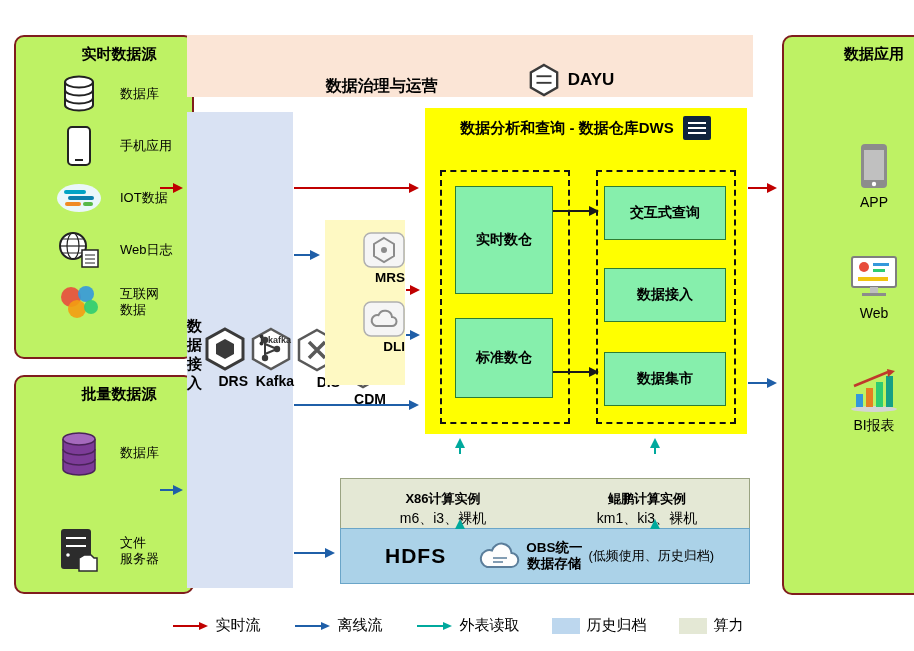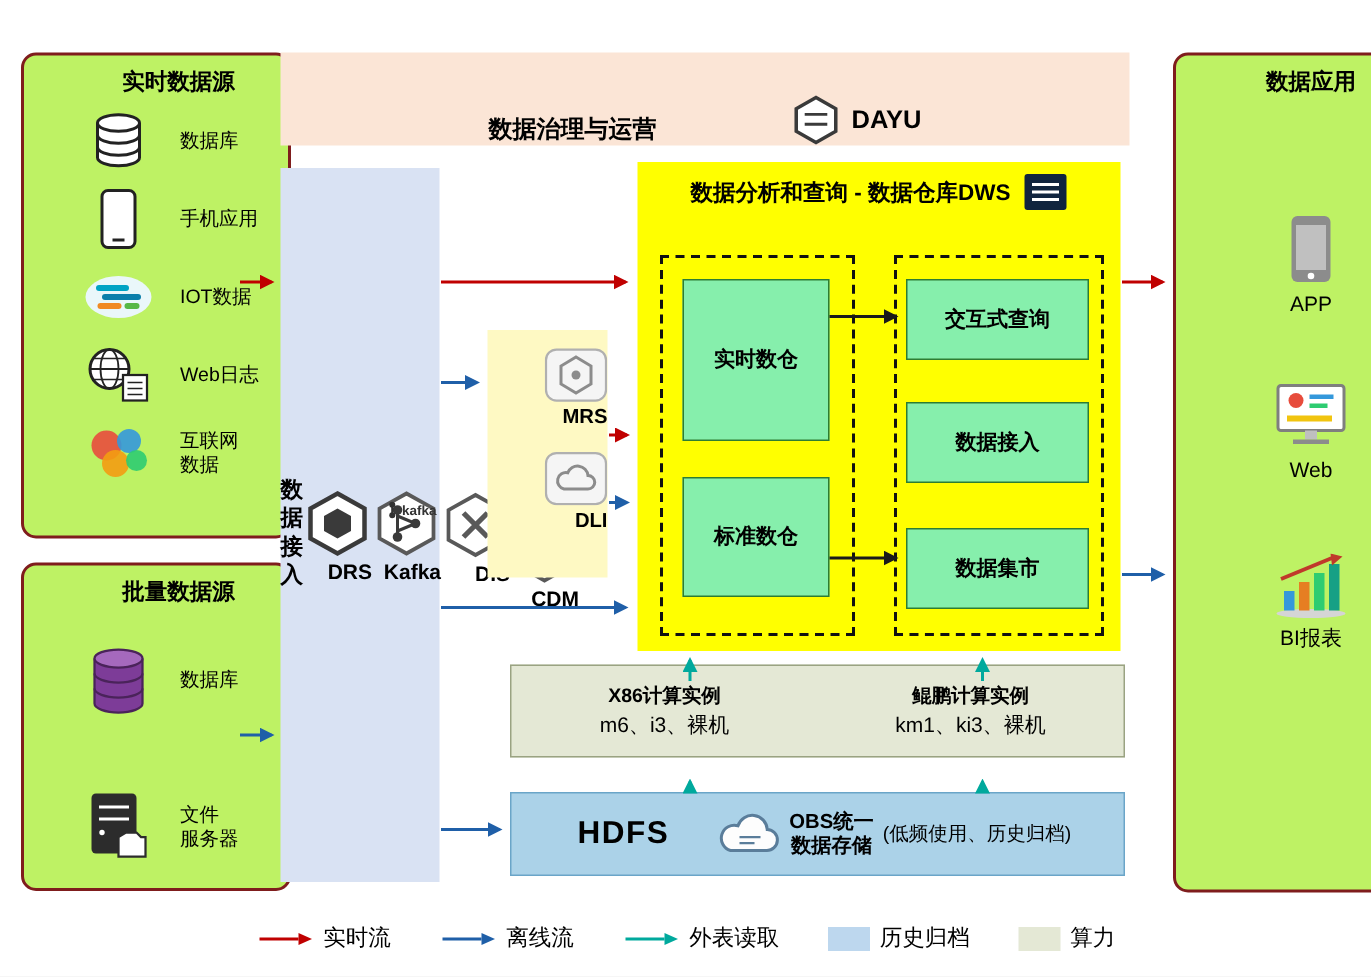--- a/index.html
+++ b/index.html
@@ -41,21 +41,21 @@
   
   .dws { position:absolute; left:425px; top:108px; width:322px; height:326px; background:#ffff00; }
   .dws-titlebar { display:flex; align-items:center; justify-content:center; gap:8px; padding-top:7px; }
   .dws-title { font-weight:bold; font-size:15px; }
   .dashed { position:absolute; border:2px dashed #111; background:transparent; }
   .dws-module { position:absolute; background:#86efac; border:1px solid #2e7d32;
                 display:flex; align-items:center; justify-content:center;
                 font-weight:bold; font-size:14px; text-align:center; }
 
   
-  .compute { position:absolute; left:340px; top:443px; width:410px; height:62px; background:#e4e8d5;
+  .compute { position:absolute; left:340px; top:478px; width:410px; height:62px; background:#e4e8d5;
              border:1px solid #9aa382; box-sizing:border-box; display:flex; }
   .compute-col { flex:1; display:flex; flex-direction:column; align-items:center; justify-content:center; gap:2px; }
   .compute-title { font-weight:bold; font-size:13px; }
   .compute-models { font-size:14px; }
   .hdfs { position:absolute; left:340px; top:528px; width:410px; height:56px; background:#abd2e8;
           border:1px solid #6aa5c8; box-sizing:border-box; display:flex; align-items:center; }
   .hdfs-label { font-size:21px; font-weight:bold; margin-left:44px; letter-spacing:1px; }
   .obs-label { font-weight:bold; font-size:13.5px; margin-left:4px; white-space:pre-line; text-align:center; line-height:1.2; }
   .obs-note { font-size:13px; margin-left:6px; }
 

